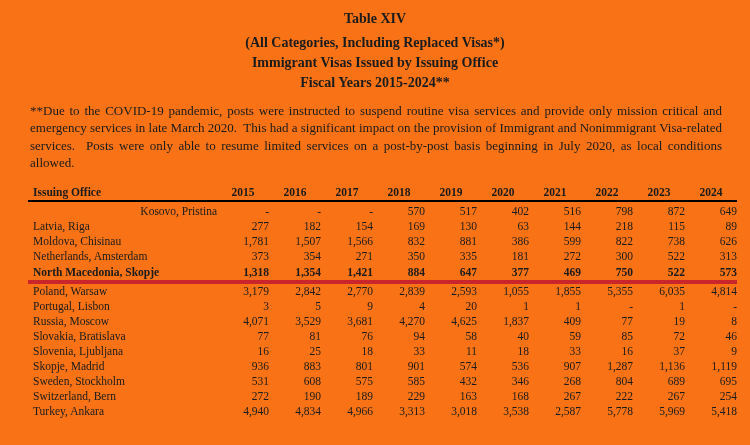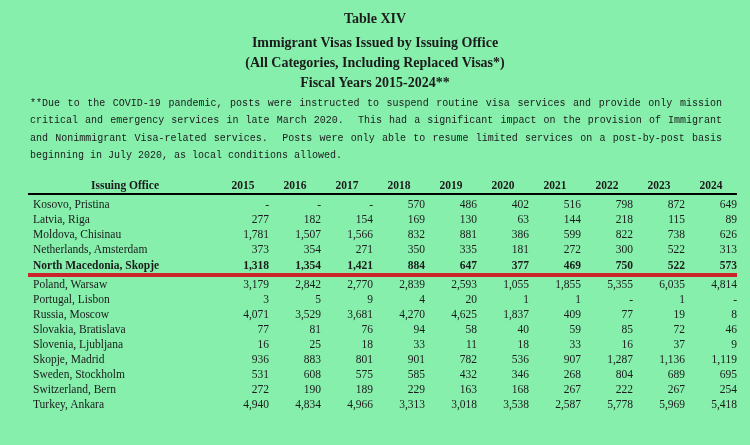--- a/index.html
+++ b/index.html
@@ -2,77 +2,76 @@
 <html style="--red: #c9252b;"><head>
 <meta charset="utf-8">
 <style>
   :root { --red: #c9252b; --ink: #1b1b1b; }
   * { box-sizing: border-box; margin: 0; padding: 0; }
   html, body { background: #ffffff; }
   .page {
     position: relative;
     width: 750px;
     height: 445px;
-    background: #86efac;
+    background: #f97316;
     overflow: hidden;
     font-family: "Liberation Serif", serif;
     color: var(--ink);
   }
   .titles {
     padding-top: 9px;
     text-align: center;
     font-weight: bold;
     font-size: 14px;
     line-height: 20px;
   }
   .titles .t1 { margin-bottom: 4px; }
   .footnote {
-    margin: 2px 28px 0 30px;
-    font-size: 10px;
+    margin: 9px 28px 0 30px;
+    font-size: 13px;
     line-height: 17.3px;
     text-align: justify;
     white-space: pre-wrap;
-    font-family: Liberation Mono, monospace;
   }
   table.visa {
     margin: 13px 0 0 28px;
     width: 709px;
     border-collapse: collapse;
     table-layout: fixed;
     font-size: 11.5px;
   }
   table.visa col.office-col { width: 189px; }
   table.visa col.year-col { width: 52px; }
   thead th {
     font-weight: bold;
     vertical-align: bottom;
     padding: 0;
     line-height: 16px;
     border-bottom: 2.5px solid #000;
   }
-  thead th.office { text-align: center; padding-left: 5px; }
+  thead th.office { text-align: left; padding-left: 5px; }
   tbody td {
     text-align: right;
     padding: 0;
     height: 15.1px;
     line-height: 15.1px;
     white-space: nowrap;
   }
   tbody td.office { text-align: left; padding-left: 5px; }
   tbody tr.red-underline td { border-bottom: 4px solid var(--red); font-weight: bold; }
-  tbody tr:first-child td { padding-top: 2px; }
+  tbody tr:first-child td { padding-top: 2px; text-align: right; }
 </style>
 </head>
 <body>
 
 <div class="page">
   <div class="titles">
     <div class="t1">Table XIV</div>
+    <div>(All Categories, Including Replaced Visas*)</div>
     <div>Immigrant Visas Issued by Issuing Office</div>
-    <div>(All Categories, Including Replaced Visas*)</div>
     <div>Fiscal Years 2015-2024**</div>
   </div>
 
   <p class="footnote">**Due to the COVID-19 pandemic, posts were instructed to suspend routine visa services and provide only mission critical and emergency services in late March 2020.  This had a significant impact on the provision of Immigrant and Nonimmigrant Visa-related services.  Posts were only able to resume limited services on a post-by-post basis beginning in July 2020, as local conditions allowed.</p>
 
   <table class="visa">
     <colgroup id="visa-colgroup">
         <col class="office-col">
         <col class="year-col">
         <col class="year-col">
@@ -100,21 +99,21 @@
           <th>2024</th>
         </tr>
     </thead>
     <tbody id="rows">
         <tr>
           <td class="office">Kosovo, Pristina</td>
           <td>-</td>
           <td>-</td>
           <td>-</td>
           <td>570</td>
-          <td>486</td>
+          <td>517</td>
           <td>402</td>
           <td>516</td>
           <td>798</td>
           <td>872</td>
           <td>649</td>
         </tr>
         <tr>
           <td class="office">Latvia, Riga</td>
           <td>277</td>
           <td>182</td>
@@ -230,21 +229,21 @@
           <td>16</td>
           <td>37</td>
           <td>9</td>
         </tr>
         <tr>
           <td class="office">Skopje, Madrid</td>
           <td>936</td>
           <td>883</td>
           <td>801</td>
           <td>901</td>
-          <td>782</td>
+          <td>574</td>
           <td>536</td>
           <td>907</td>
           <td>1,287</td>
           <td>1,136</td>
           <td>1,119</td>
         </tr>
         <tr>
           <td class="office">Sweden, Stockholm</td>
           <td>531</td>
           <td>608</td>

